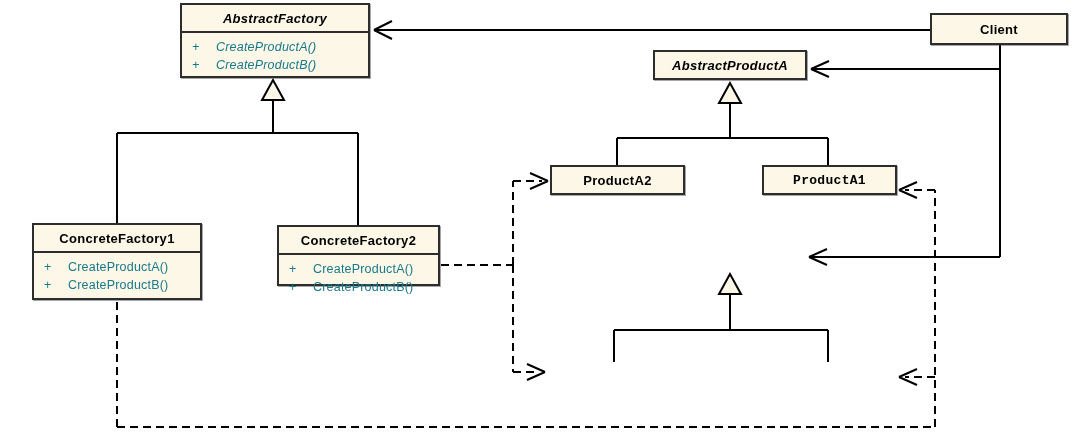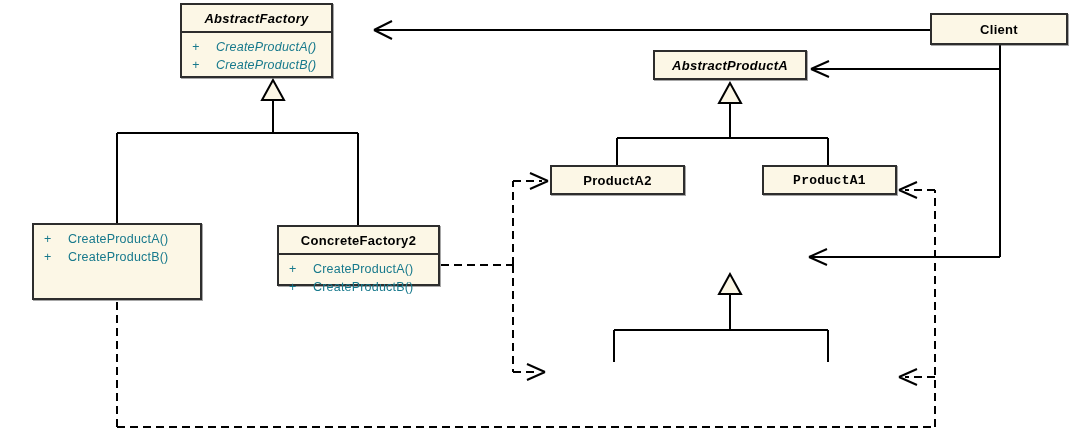--- a/index.html
+++ b/index.html
@@ -136,21 +136,21 @@
           <path d="M935,190 L905,190"></path>
           <path d="M935,377 L905,377"></path>
         </g>
         <path d="M899,190 L917,182 M899,190 L917,198"></path>
         <path d="M899,377 L917,369 M899,377 L917,385"></path>
       </g>
 
     </g>
   </svg>
 
-  <div class="uml-box with-methods abstract" style="left:180px; top:3px; width:153px; height:75px;">
+  <div class="uml-box with-methods abstract" style="left:180px; top:3px; width:190px; height:75px;">
     <div class="uml-title">AbstractFactory</div>
     <div class="uml-methods">
       <div class="method-row">
         <span class="method-vis">+</span>
         <span>CreateProductA()</span>
       </div>
       <div class="method-row">
         <span class="method-vis">+</span>
         <span>CreateProductB()</span>
       </div>
@@ -168,20 +168,21 @@
   <div class="uml-box simple" style="left:550px; top:165px; width:135px; height:30px;">
     <div class="uml-title">ProductA2</div>
   </div>
 
   <div class="uml-box simple" style="left:762px; top:165px; width:135px; height:30px;font-family:Liberation Mono, monospace;">
     <div class="uml-title">ProductA1</div>
   </div>
 
 
   <div class="uml-box with-methods" style="left:32px; top:223px; width:170px; height:77px;">
+    <div class="uml-title">ConcreteFactory1</div>
     <div class="uml-methods">
       <div class="method-row">
         <span class="method-vis">+</span>
         <span>CreateProductA()</span>
       </div>
       <div class="method-row">
         <span class="method-vis">+</span>
         <span>CreateProductB()</span>
       </div>
     </div>

